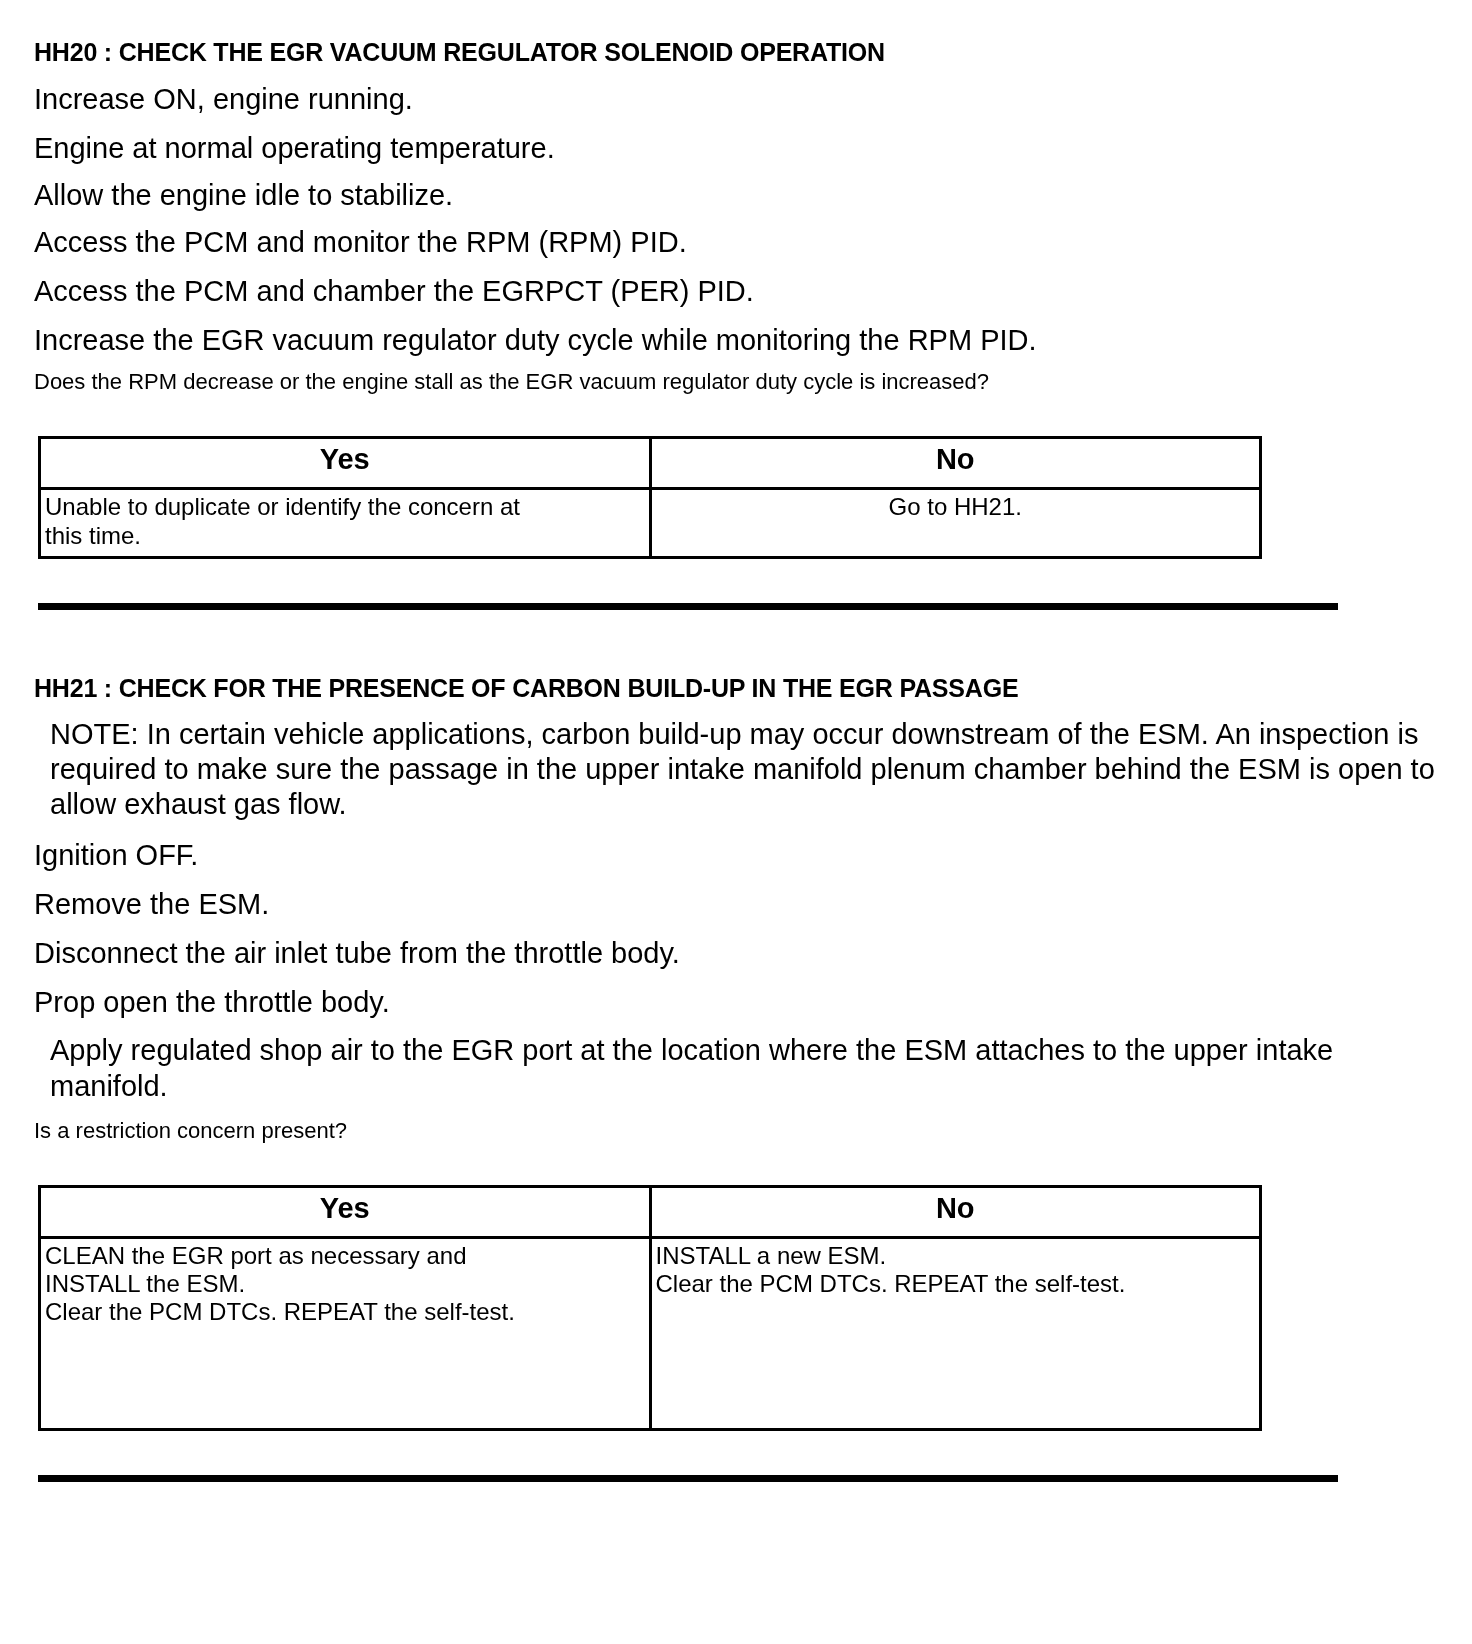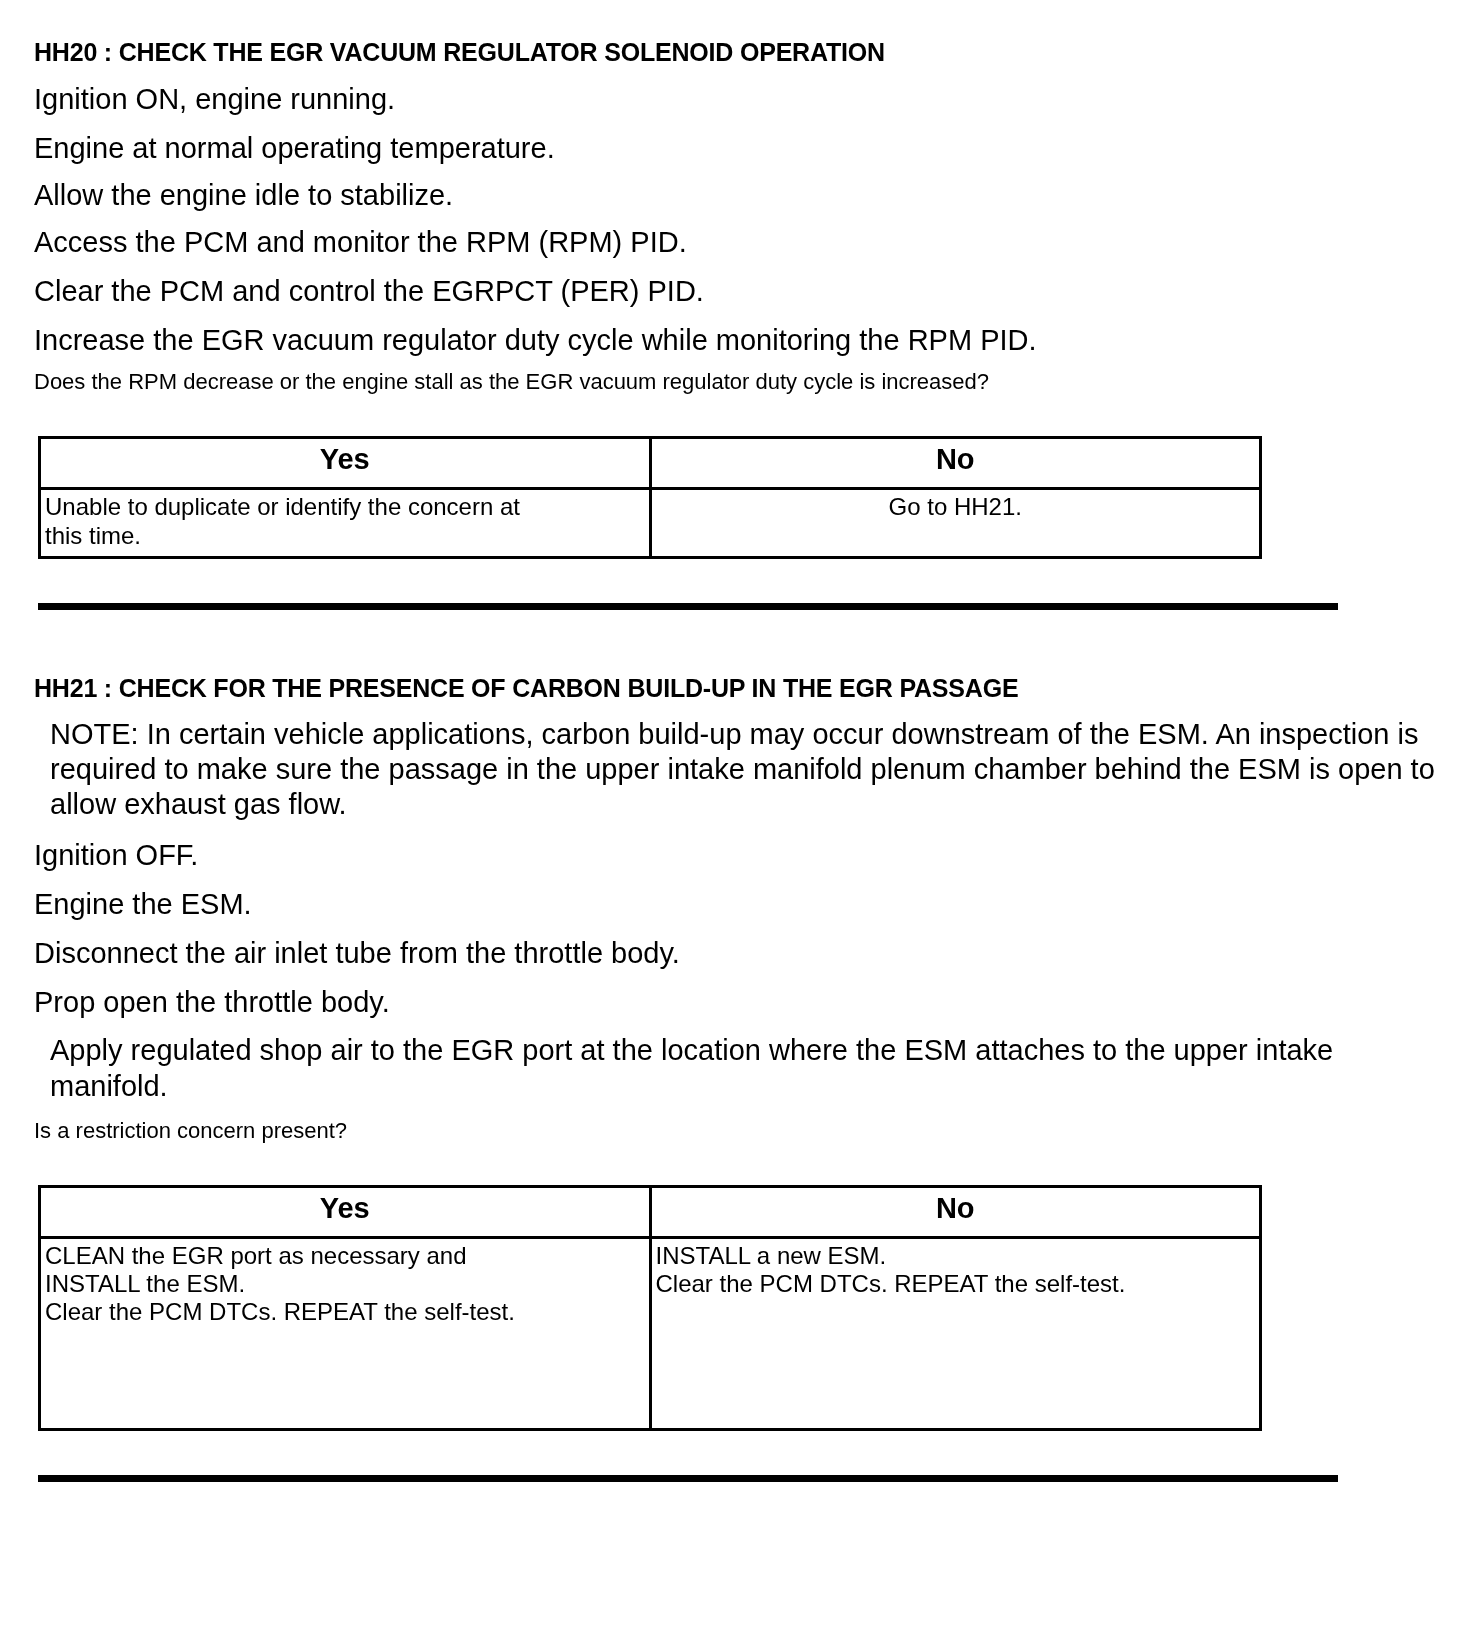--- a/index.html
+++ b/index.html
@@ -93,25 +93,25 @@
   }
 </style>
 </head>
 <body>
 
 <div class="page">
 
   <div>
     <div class="step-heading">HH20 : CHECK THE EGR VACUUM REGULATOR SOLENOID OPERATION</div>
 
-    <div class="body-line">Ignition ON, engine running.</div>
+    <div class="body-line">Increase ON, engine running.</div>
     <div class="body-line tight">Engine at normal operating temperature.</div>
     <div class="body-line tight">Allow the engine idle to stabilize.</div>
     <div class="body-line">Access the PCM and monitor the  RPM (RPM) PID.</div>
-    <div class="body-line">Clear the PCM and control the  EGRPCT (PER) PID.</div>
+    <div class="body-line">Access the PCM and chamber the  EGRPCT (PER) PID.</div>
     <div class="body-line tight">Increase the EGR vacuum regulator duty cycle while monitoring the RPM  PID.</div>
 
     <div class="question">Does the RPM decrease or the engine stall as the EGR vacuum regulator duty cycle is increased?</div>
 
     <table class="yn">
       <tbody>
           <tr>
         <th class="col-yes">Yes</th>
         <th class="col-no">No</th>
       </tr>
@@ -131,21 +131,21 @@
   </div>
 
   <div class="spacer-top"></div>
 
   <div>
     <div class="step-heading">HH21 : CHECK FOR THE PRESENCE OF CARBON BUILD-UP IN THE EGR PASSAGE</div>
 
     <div class="body-para">NOTE: In certain vehicle applications, carbon build-up may occur downstream of the ESM. An inspection is required to make sure the passage in the upper intake manifold plenum chamber behind the ESM is open to allow exhaust gas flow.</div>
 
     <div class="body-line">Ignition OFF.</div>
-    <div class="body-line">Engine the ESM.</div>
+    <div class="body-line">Remove the ESM.</div>
     <div class="body-line">Disconnect the air inlet tube from the throttle body.</div>
     <div class="body-line">Prop open the throttle body.</div>
     <div class="body-para">Apply regulated shop air to the EGR port at the location where the ESM attaches to the upper intake manifold.</div>
 
     <div class="question">Is a restriction concern present?</div>
 
     <table class="yn">
       <tbody>
           <tr>
         <th class="col-yes">Yes</th>

